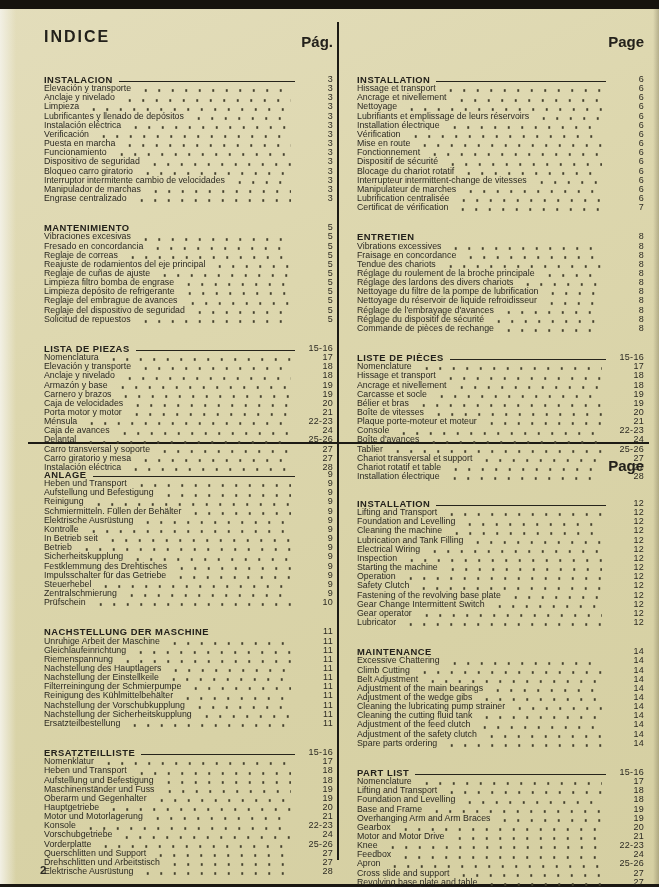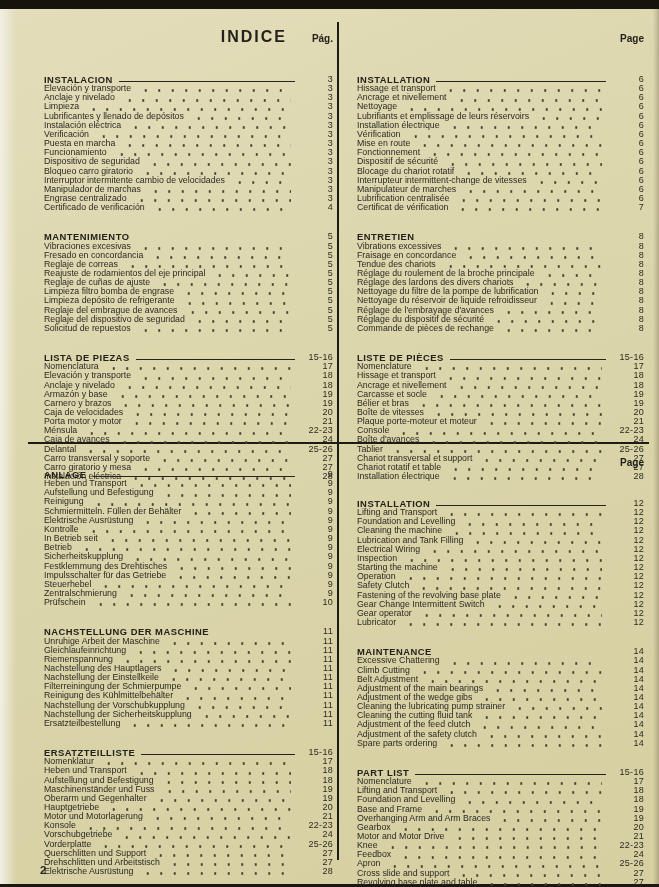--- a/index.html
+++ b/index.html
@@ -17,23 +17,23 @@
   .vdivider{position:absolute;left:337px;top:22px;height:838px;width:2px;background:#1d1b15;}
   .hdivider{position:absolute;left:28px;right:10px;top:442px;height:2px;background:#1d1b15;}
 
   .quad{position:absolute;width:289px;}
   #q0{left:44px;top:26px;}
   #q1{left:357px;top:26px;width:287px;}
   #q2{left:44px;top:450px;}
   #q3{left:357px;top:450px;width:287px;}
 
   .q-head{position:relative;height:29px;}
-  .q-title{position:absolute;left:0;right:46px;top:2px;text-align:right;
+  .q-title{position:absolute;left:0;right:46px;top:2px;text-align:left;
     font-size:16px;font-weight:bold;letter-spacing:2px;color:#23211b;}
-  .q-pagelabel{position:absolute;right:0;top:7px;font-size:10px;font-weight:bold;color:#23211b;}
+  .q-pagelabel{position:absolute;right:0;top:7px;font-size:15px;font-weight:bold;color:#23211b;}
 
   .section{margin-bottom:10px;margin-top:20px;}
   .row{display:flex;line-height:9.15px;font-size:8.8px;white-space:nowrap;}
   .row .label{flex:0 0 auto;}
   .row.heading .label{font-weight:bold;font-size:9.4px;letter-spacing:0.5px;color:#23211b;}
   .num{flex:0 0 auto;min-width:30px;margin-left:auto;text-align:right;font-size:9px;letter-spacing:0.3px;}
   .leader{flex:1 1 auto;margin:0 12px 0 5px;
     background-image:radial-gradient(circle,#45422f 1.05px,rgba(69,66,47,0) 1.35px);
     background-size:13.5px 3px;background-repeat:repeat-x;background-position:3px 5.2px;}
   .hrule{flex:1 1 auto;align-self:flex-end;margin:0 8px 2.5px 6px;border-bottom:1.7px solid #26241c;}
@@ -121,25 +121,20 @@
         <div class="row">
           <span class="label">Manipulador de marchas</span>
           <span class="leader"></span>
           <span class="num">3</span>
         </div>
         <div class="row">
           <span class="label">Engrase centralizado</span>
           <span class="leader"></span>
           <span class="num">3</span>
         </div>
-        <div class="row">
-          <span class="label">Certificado de verificación</span>
-          <span class="leader"></span>
-          <span class="num">4</span>
-        </div>
       </div>
       <div class="section">
         <div class="row heading">
           <span class="label">MANTENIMIENTO</span>
           <span class="hspacer"></span>
           <span class="num">5</span>
         </div>
         <div class="row">
           <span class="label">Vibraciones excesivas</span>
           <span class="leader"></span>

